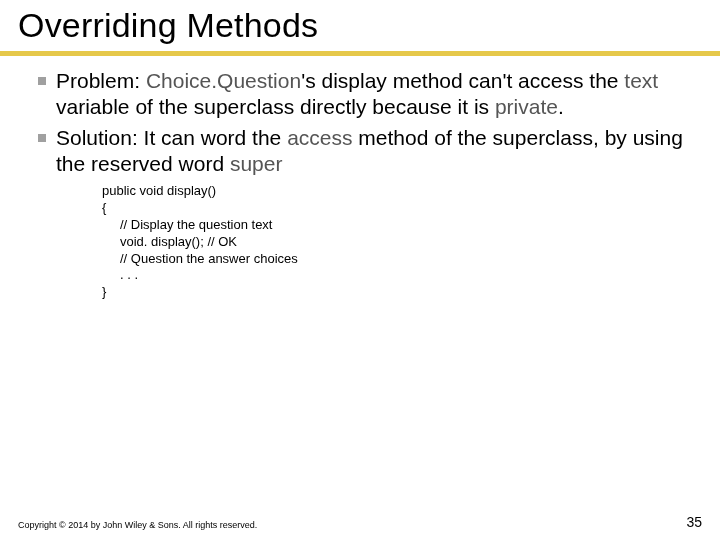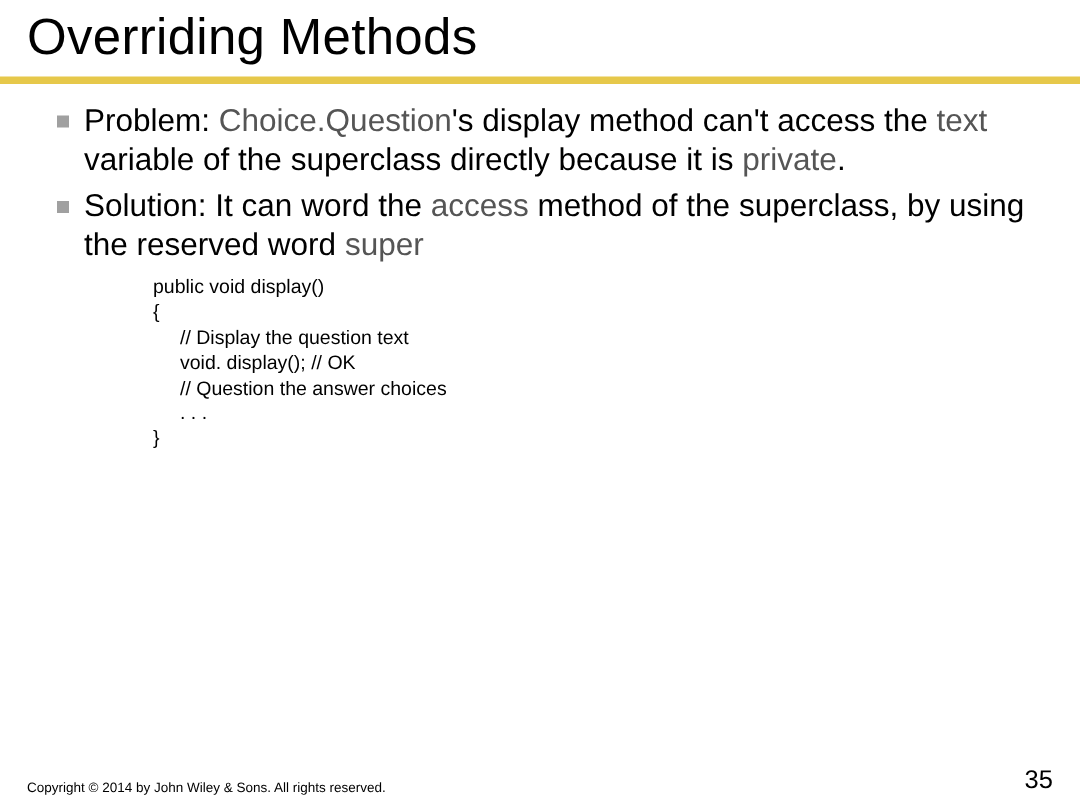--- a/index.html
+++ b/index.html
@@ -55,21 +55,21 @@
     bottom: 10px;
     left: 18px;
     right: 18px;
     display: flex;
     justify-content: space-between;
     align-items: flex-end;
     font-family: Verdana, Geneva, sans-serif;
     font-size: 9px;
     color: #000;
   }
-  .footer .pagenum { font-size: 17px; }
+  .footer .pagenum { font-size: 14px; }
   .problem-inline, .solution-inline { white-space: normal; }
 </style>
 </head>
 <body>
 
 <div class="slide">
   <div class="title">Overriding Methods</div>
   <div class="title-rule"></div>
 
   <div class="content">

